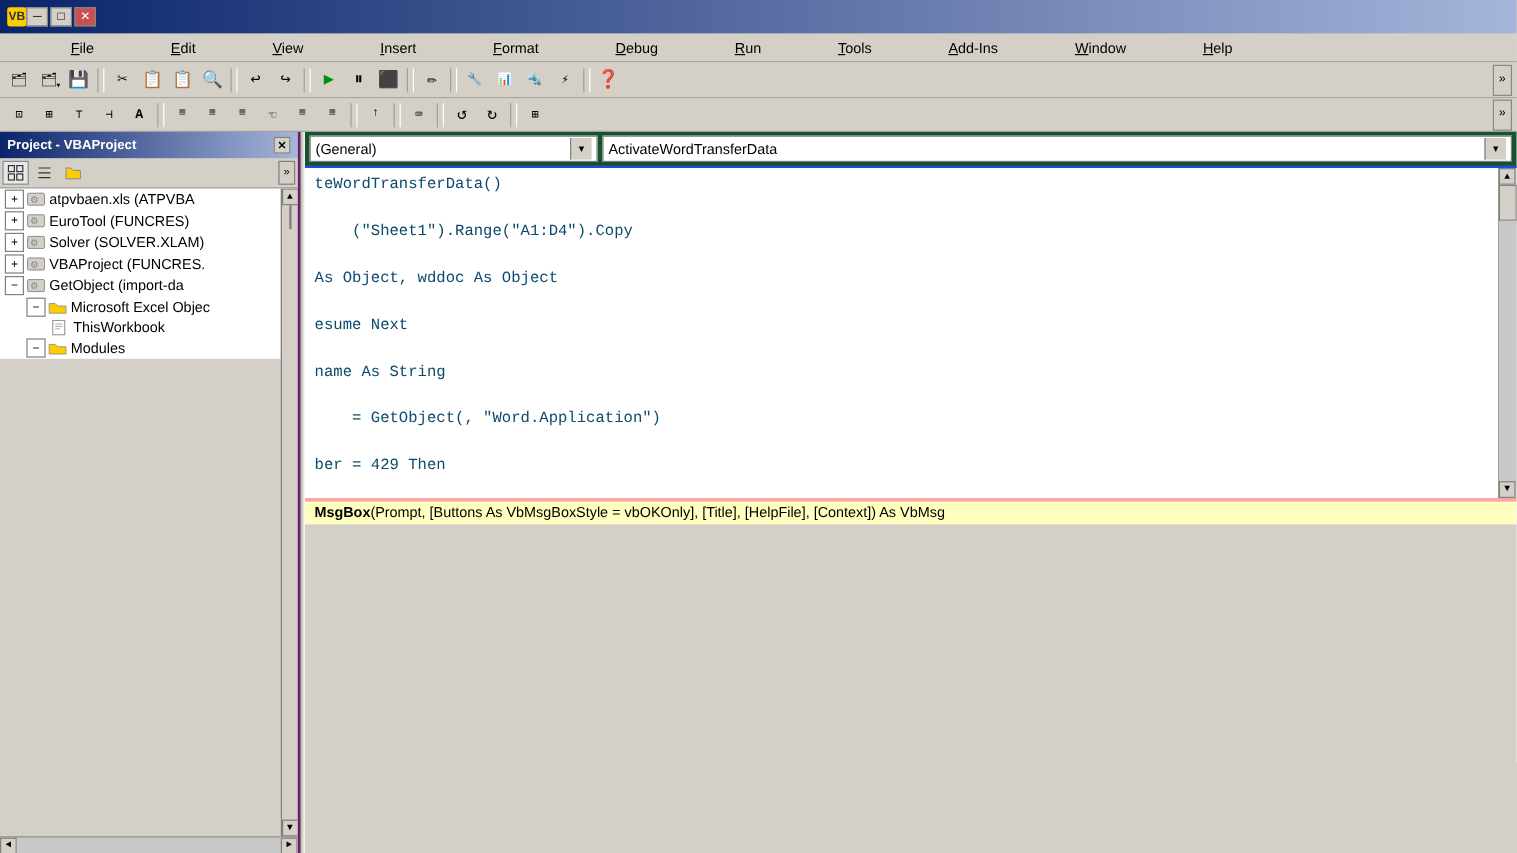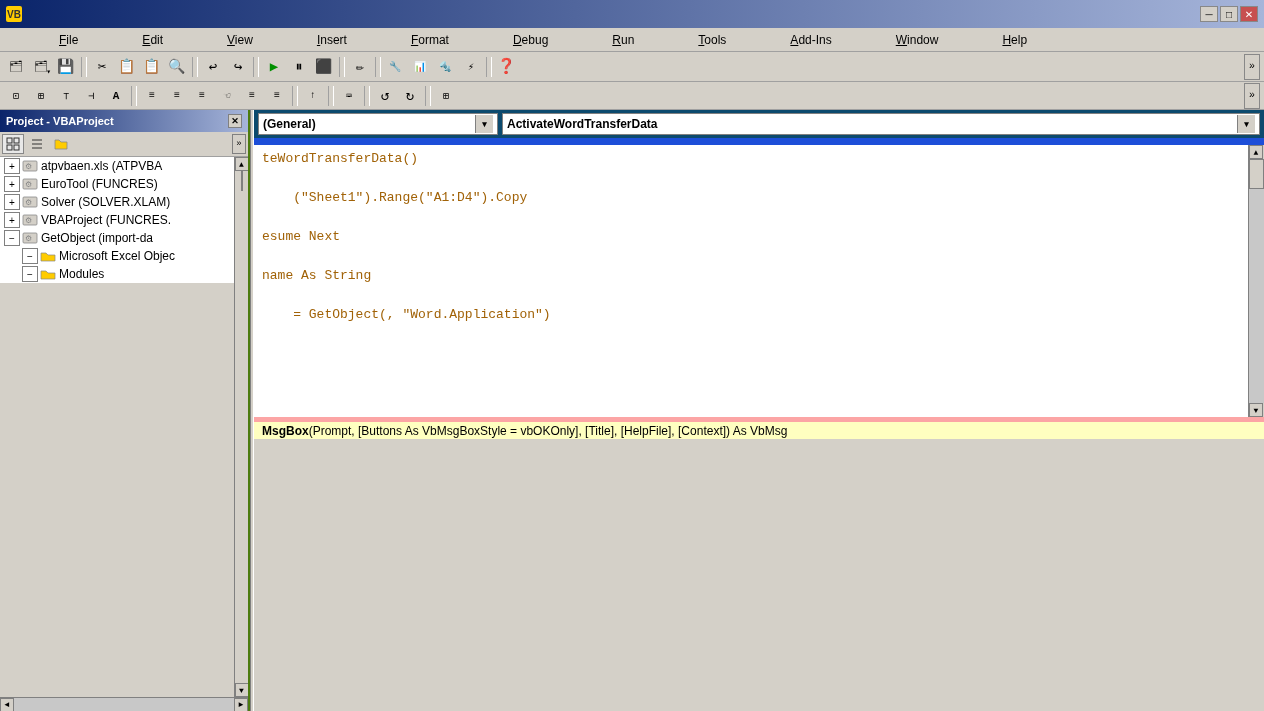--- a/index.html
+++ b/index.html
@@ -13,21 +13,20 @@
     }
 
     
     .title-bar {
       background: linear-gradient(to right, #0a246a, #a6b5da);
       color: white;
       height: 28px;
       display: flex;
       align-items: center;
       padding: 0 6px;
-      justify-content: space-between;
       user-select: none;
     }
     .title-bar-left {
       display: flex;
       align-items: center;
       gap: 5px;
       font-size: 12px;
       font-family: 'Tahoma', sans-serif;
       font-weight: bold;
     }
@@ -137,21 +136,21 @@
     .main-area {
       display: flex;
       height: calc(711px - 28px - 24px - 30px - 28px);
       background: #d4d0c8;
     }
 
     
     .project-panel {
       width: 250px;
       min-width: 250px;
-      border-right: 2px solid #4d7c0f;
+      border-right: 2px solid #701a75;
       display: flex;
       flex-direction: column;
       background: #d4d0c8;
     }
     .panel-header {
       background: linear-gradient(to right, #0a246a, #a6b5da);
       color: white;
       font-family: 'Tahoma', sans-serif;
       font-size: 11px;
       font-weight: bold;
@@ -282,27 +281,26 @@
 
     
     .code-panel {
       flex: 1;
       display: flex;
       flex-direction: column;
       background: white;
       overflow: hidden;
     }
     .code-toolbar {
-      background: #0c4a6e;
+      background: #14532d;
       padding: 3px 4px;
       display: flex;
       align-items: center;
       gap: 4px;
-      border-bottom: 7px solid #1d4ed8;
-      font-weight: bold;
+      border-bottom: 2px solid #1d4ed8;
     }
     .code-dropdown {
       height: 22px;
       border: 1px solid #808080;
       background: white;
       display: flex;
       align-items: center;
       padding: 0 4px;
       font-family: 'Tahoma', sans-serif;
       font-size: 12px;
@@ -331,21 +329,21 @@
       overflow: hidden;
       position: relative;
     }
     .code-area {
       flex: 1;
       overflow: auto;
       background: white;
       padding: 4px 8px;
       font-family: 'Courier New', monospace;
       font-size: 13px;
-      color: #a16207;
+      color: #0c4a6e;
       line-height: 1.5;
       white-space: pre;
     }
     .code-line {
       display: block;
       white-space: pre;
     }
     .code-vscroll {
       width: 16px;
       background: #d4d0c8;
@@ -354,21 +352,21 @@
       border-left: 1px solid #808080;
     }
     .code-vscroll .sb-track {
       flex: 1;
       background: #c8c8c8;
     }
 
     
     .tooltip-bar {
       background: #ffffc0;
-      border-top: 5px solid #fca5a5;
+      border-top: 3px solid #fca5a5;
       padding: 2px 8px;
       font-family: 'Tahoma', sans-serif;
       font-size: 12px;
       color: #000;
       white-space: nowrap;
       overflow: hidden;
       text-overflow: ellipsis;
       height: 22px;
       display: flex;
       align-items: center;
@@ -581,20 +579,32 @@
             <span class="tree-expand">−</span>
             <span class="tree-icon">
               <svg width="16" height="14" viewBox="0 0 16 14">
                 <path d="M1,5 L1,12 L15,12 L15,6 L8,6 L6,4 L1,4 Z" fill="#ffcc00" stroke="#888" stroke-width="0.7"></path>
               </svg>
             </span>
             <span>Microsoft Excel Objec</span>
           </div>
 
 
+          <div class="tree-item">
+            <span class="tree-indent" style="width:40px;display:inline-block;"></span>
+            <span class="tree-icon">
+              <svg width="16" height="14" viewBox="0 0 16 14">
+                <rect x="2" y="1" width="10" height="12" fill="white" stroke="#888" stroke-width="0.8"></rect>
+                <line x1="4" y1="4" x2="10" y2="4" stroke="#888" stroke-width="0.6"></line>
+                <line x1="4" y1="6" x2="10" y2="6" stroke="#888" stroke-width="0.6"></line>
+                <line x1="4" y1="8" x2="8" y2="8" stroke="#888" stroke-width="0.6"></line>
+              </svg>
+            </span>
+            <span>ThisWorkbook</span>
+          </div>
 
           <div class="tree-item">
             <span class="tree-indent" style="width:20px;display:inline-block;"></span>
             <span class="tree-expand">−</span>
             <span class="tree-icon">
               <svg width="16" height="14" viewBox="0 0 16 14">
                 <path d="M1,5 L1,12 L15,12 L15,6 L8,6 L6,4 L1,4 Z" fill="#ffcc00" stroke="#888" stroke-width="0.7"></path>
               </svg>
             </span>
             <span>Modules</span>
@@ -629,23 +639,25 @@
       </div>
       <div class="code-dropdown code-dropdown-right">
         <span style="flex:1;">ActivateWordTransferData</span>
         <div class="dd-arrow">▾</div>
       </div>
     </div>
 
     <div class="code-area-wrapper">
       <div class="code-area"><span class="code-line">teWordTransferData()</span>
 <span class="code-line">    ("Sheet1").Range("A1:D4").Copy</span>
+<span class="code-line">As Object, wddoc As Object</span>
 <span class="code-line">esume Next</span>
 <span class="code-line">name As String</span>
 <span class="code-line">    = GetObject(, "Word.Application")</span>
+<span class="code-line">ber = 429 Then</span>
 
 
 
 
 
 
 
 </div>
       <div class="code-vscroll">
         <div class="sb-arrow">▲</div>

